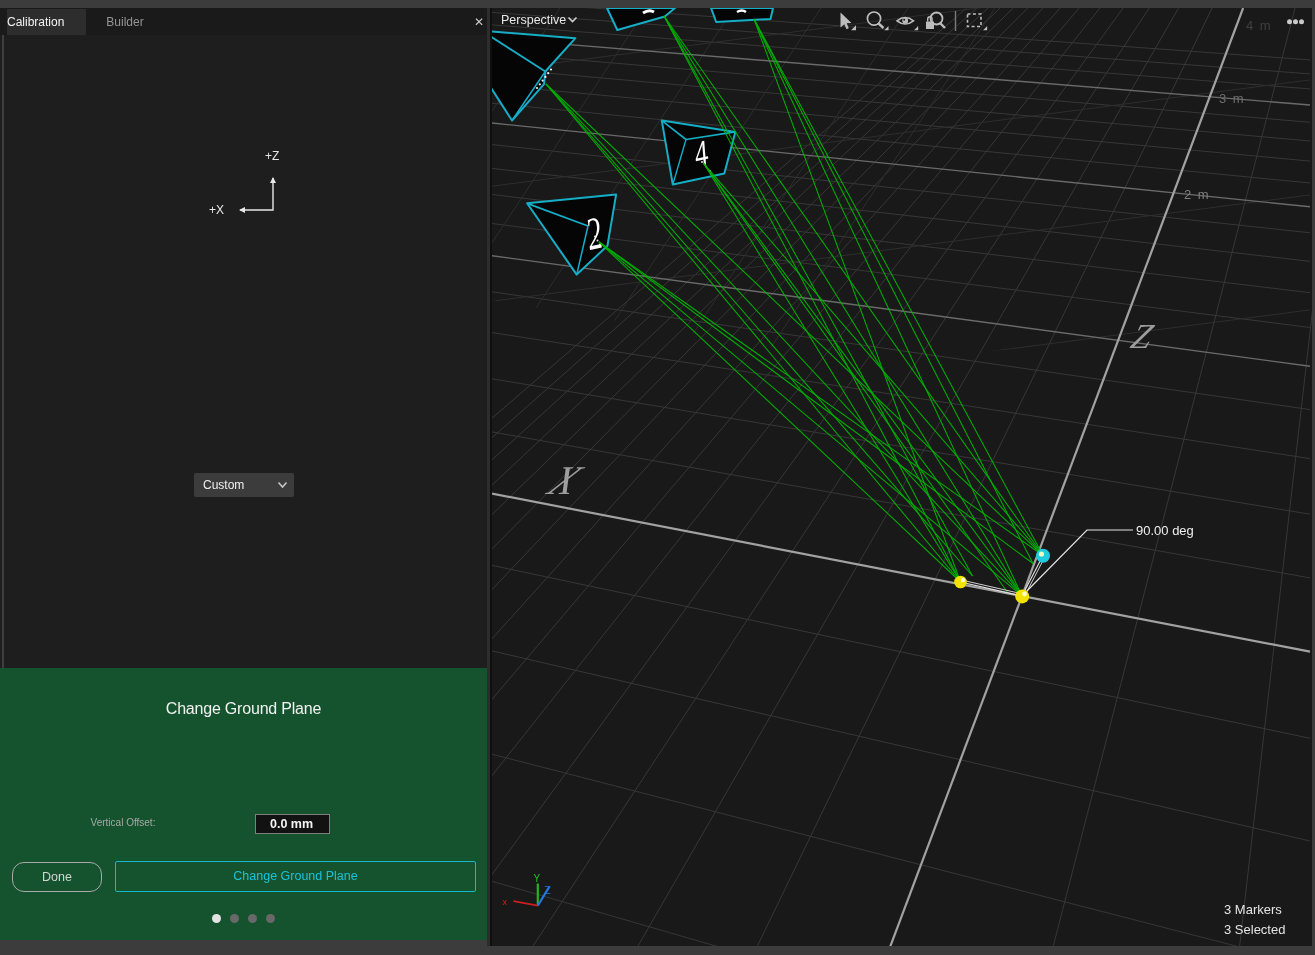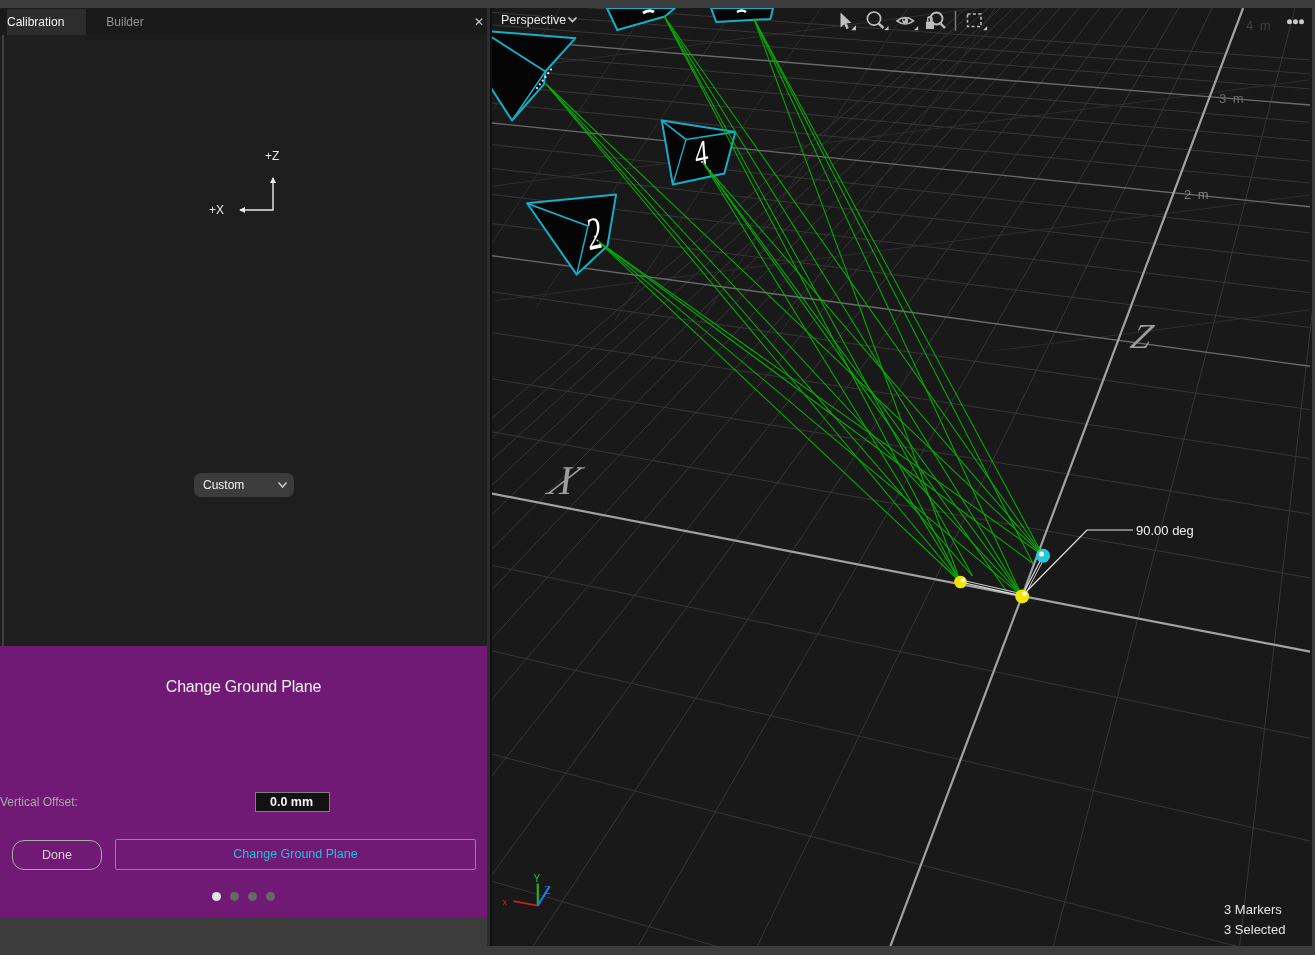--- a/index.html
+++ b/index.html
@@ -14,30 +14,30 @@
 </div>
 <div class="abs" style="left:0;top:35px;width:487px;height:638px;background:#1e1e1e">
   <div class="abs" style="left:2px;top:0;width:2px;height:638px;background:#3f3f3f"></div>
   <svg class="abs" style="left:190px;top:100px" width="110" height="90" viewBox="0 0 110 90">
     <text x="75" y="25" font-size="12" fill="#e8e8e8" font-family="Liberation Sans, sans-serif">+Z</text>
     <text x="19" y="79" font-size="12" fill="#e8e8e8" font-family="Liberation Sans, sans-serif">+X</text>
     <path d="M 83 43 L 83 75 L 50 75" fill="none" stroke="#e8e8e8" stroke-width="1.4"></path>
     <path d="M 83 42 L 80 48 L 86 48 Z" fill="#e8e8e8"></path>
     <path d="M 49 75 L 55 72 L 55 78 Z" fill="#e8e8e8"></path>
   </svg>
-  <div class="abs" style="left:194px;top:438px;width:100px;height:24px;background:#3c3c3c;border-radius:7px;color:#f0f0f0;font-size:12px;line-height:24px;padding-left:9px">Custom
+  <div class="abs" style="left:194px;top:438px;width:100px;height:24px;background:#3c3c3c;border-radius:2px;color:#f0f0f0;font-size:12px;line-height:24px;padding-left:9px">Custom
     <svg class="abs" style="right:6px;top:7px" width="11" height="10" viewBox="0 0 11 10">
         <path d="M 1.5 2.5 L 5.5 7 L 9.5 2.5" fill="none" stroke="#c9c9c9" stroke-width="1.5"></path>
       </svg>
   </div>
 </div>
 <div class="abs" style="left:0;top:673px;width:487px;height:1.5px;background:#0e0e0e"></div>
-<div class="abs" style="left:0;top:646px;width:487px;height:272px;background:#701a75;color:#9b9b9b">
+<div class="abs" style="left:0;top:668px;width:487px;height:272px;background:#14532d;color:#9b9b9b">
   <div class="abs" style="left:0;top:32px;width:487px;text-align:center;color:#f2f2f2;font-size:16px;letter-spacing:-0.2px">Change Ground Plane</div>
-  <div class="abs" style="left:0;top:149px;width:246px;text-align:left;font-size:12px;color:#a8a8a8">Vertical Offset:</div>
+  <div class="abs" style="left:0;top:149px;width:246px;text-align:center;font-size:10px;color:#a8a8a8">Vertical Offset:</div>
   <div class="abs" style="left:255px;top:146px;width:75px;height:20px;background:#121212;border:1px solid #808080;color:#f5f5f5;font-size:12.5px;line-height:18px;padding-left:14px;font-weight:bold">0.0 mm</div>
   <div class="abs" style="left:12px;top:194px;width:90px;height:30px;border:1px solid #a9a9a9;border-radius:12px;color:#d4d4d4;font-size:12.5px;text-align:center;line-height:28px">Done</div>
   <div class="abs" style="left:115px;top:193px;width:361px;height:31px;border:1.5px solid #17b8cc;border-radius:2px;color:#1ac3d7;font-size:12.5px;text-align:center;line-height:28px">Change Ground Plane</div>
   <div class="abs" style="left:212px;top:246px;width:9px;height:9px;border-radius:50%;background:#e3e3e3"></div>
   <div class="abs" style="left:230px;top:246px;width:9px;height:9px;border-radius:50%;background:#686868"></div>
   <div class="abs" style="left:248px;top:246px;width:9px;height:9px;border-radius:50%;background:#686868"></div>
   <div class="abs" style="left:266px;top:246px;width:9px;height:9px;border-radius:50%;background:#686868"></div>
 </div>
 
 <div class="abs" style="left:487px;top:8px;width:3px;height:938px;background:#2d2d2d"></div>

